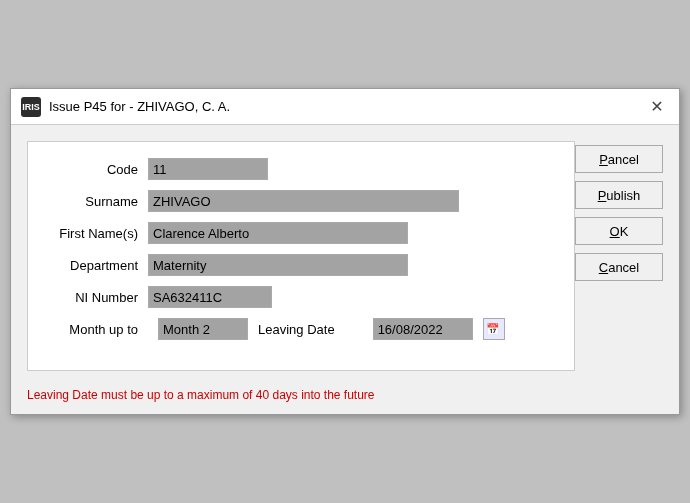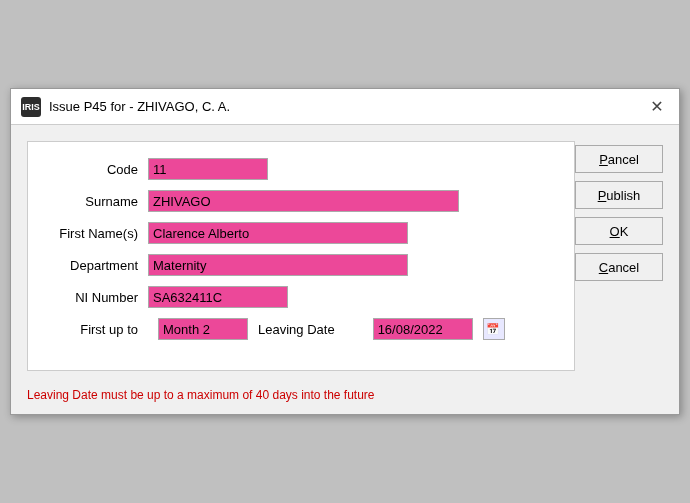--- a/index.html
+++ b/index.html
@@ -96,32 +96,32 @@
       width: 100px;
       text-align: right;
       padding-right: 10px;
       color: #000;
       font-size: 13px;
       flex-shrink: 0;
     }
 
     .form-input {
       border: 1px solid #aaa;
-      background: #ec4899;
+      background: #a3a3a3;
       font-size: 13px;
       padding: 2px 4px;
       height: 22px;
       outline: none;
     }
 
     .input-code { width: 120px; }
     .input-surname { width: 311px; }
     .input-firstname { width: 260px; }
     .input-department { width: 260px; }
-    .input-ni { width: 140px; }
+    .input-ni { width: 124px; }
 
     .paid-row {
       display: flex;
       align-items: center;
       gap: 10px;
       margin-bottom: 10px;
     }
 
     .paid-label {
       width: 100px;
@@ -231,21 +231,21 @@
         <label class="form-label">Department</label>
         <input class="form-input input-department" type="text" value="Maternity" style="">
       </div>
 
       <div class="form-row">
         <label class="form-label">NI Number</label>
         <input class="form-input input-ni" type="text" value="SA632411C" style="">
       </div>
 
       <div class="paid-row">
-        <span class="paid-label">First up to</span>
+        <span class="paid-label">Month up to</span>
         <input class="form-input input-paidup" type="text" value="Month 2" style="">
         <span class="leaving-label">Leaving Date</span>
         <input class="form-input input-leaving-date" type="text" value="16/08/2022" style="">
         <button class="calendar-btn">
           <span>📅</span>
         </button>
       </div>
 
     </div>
 

